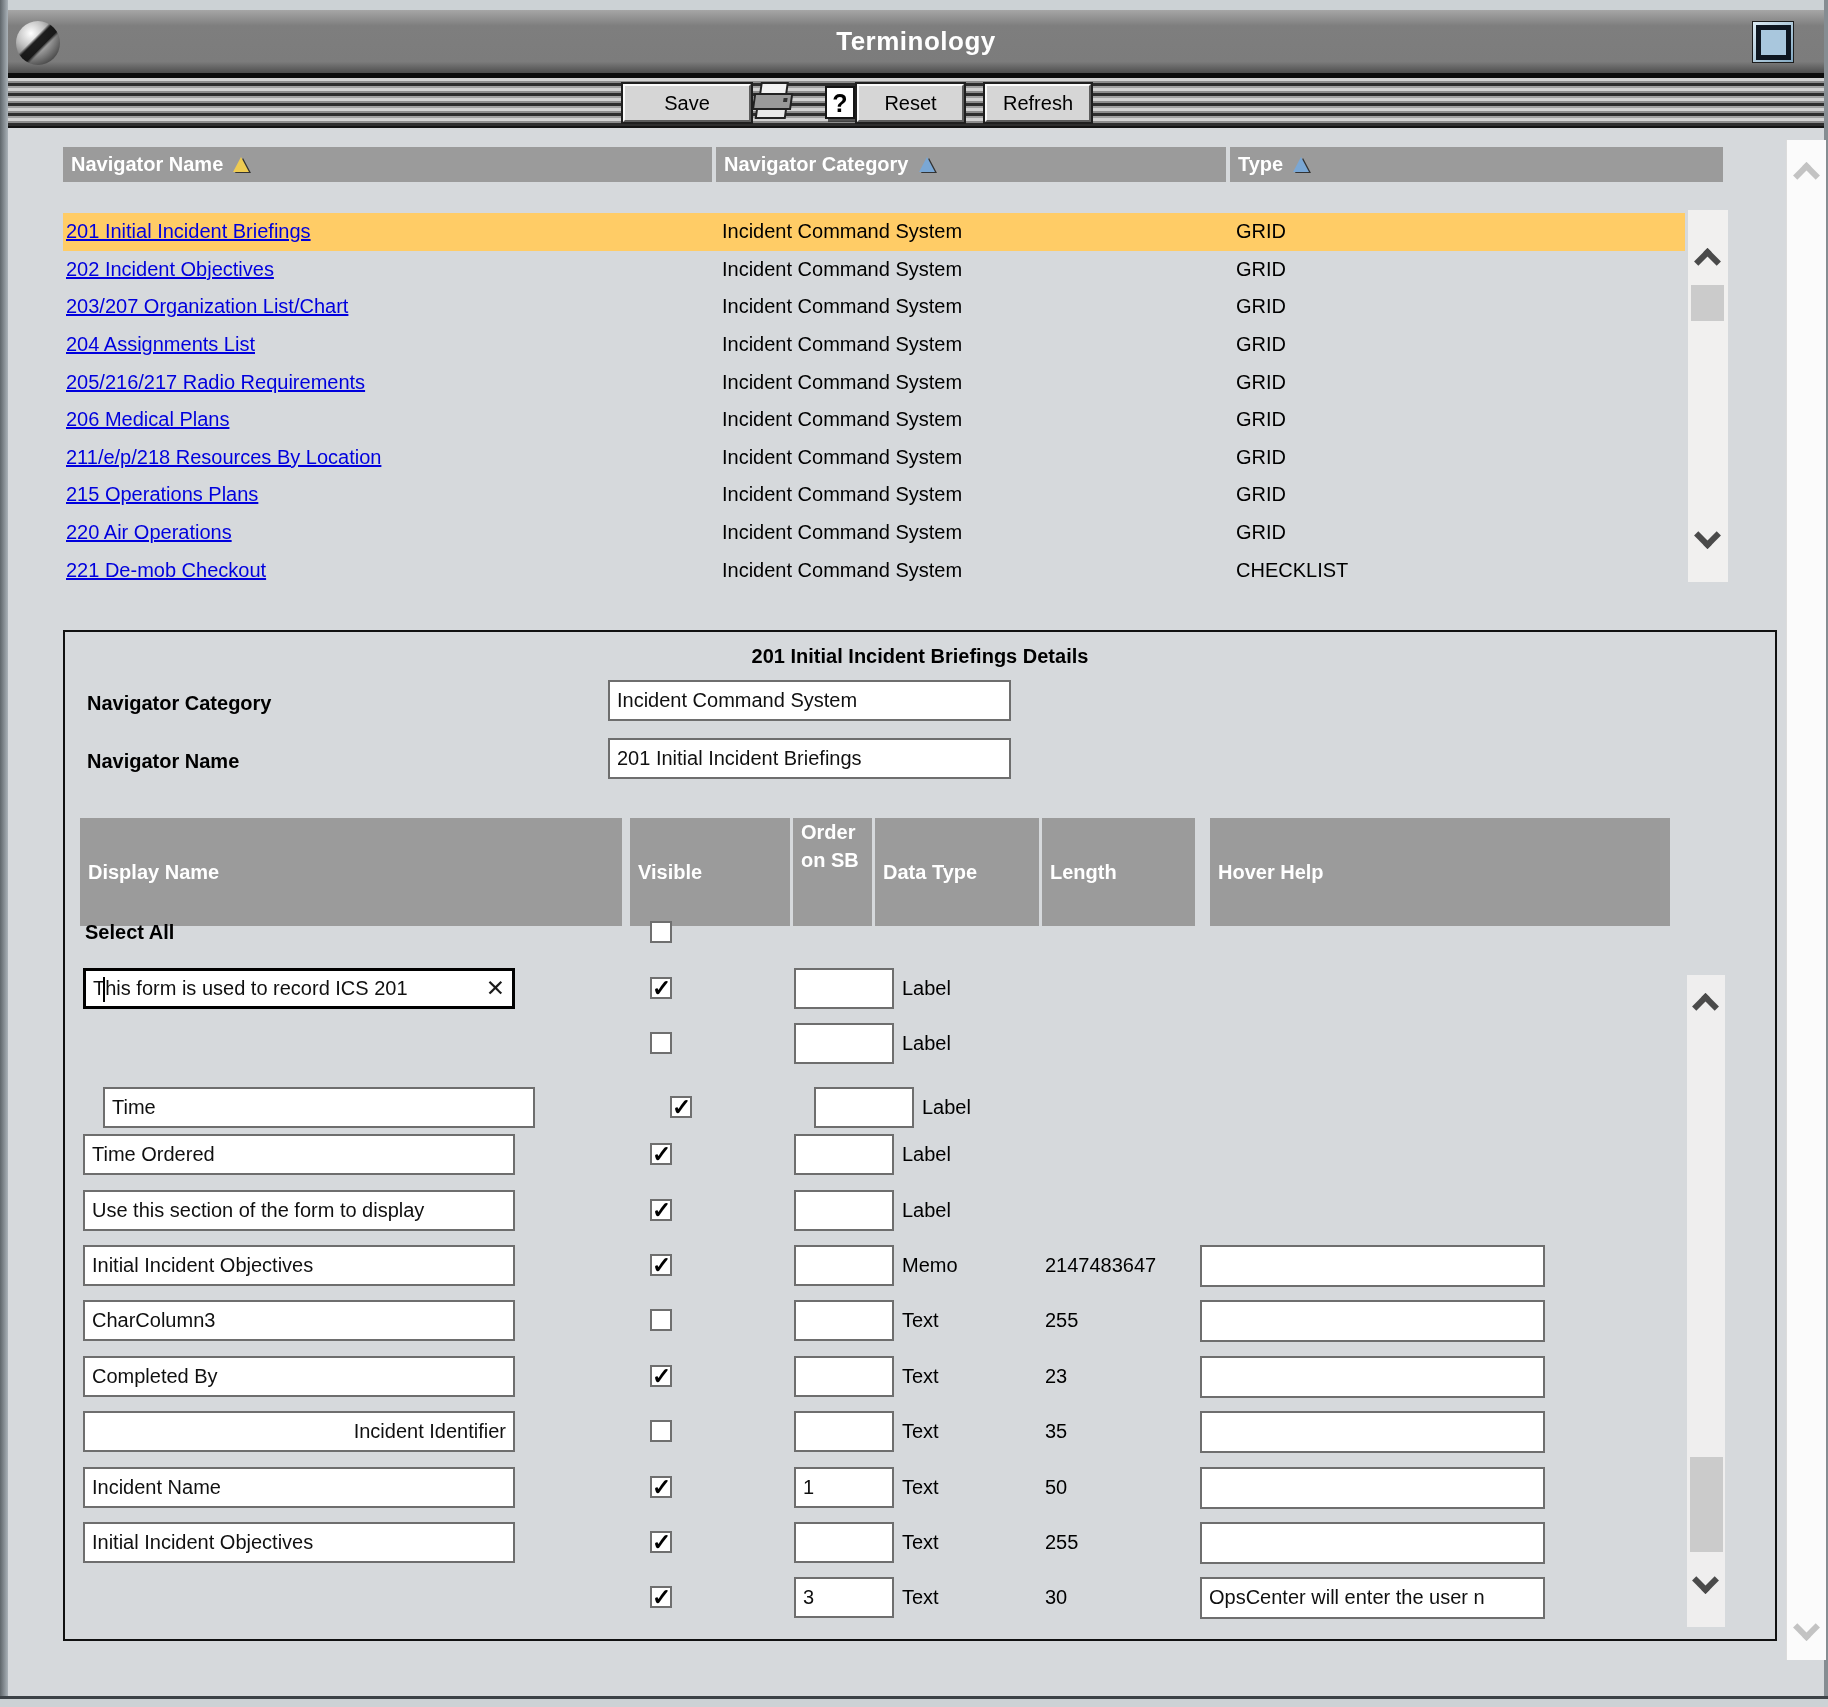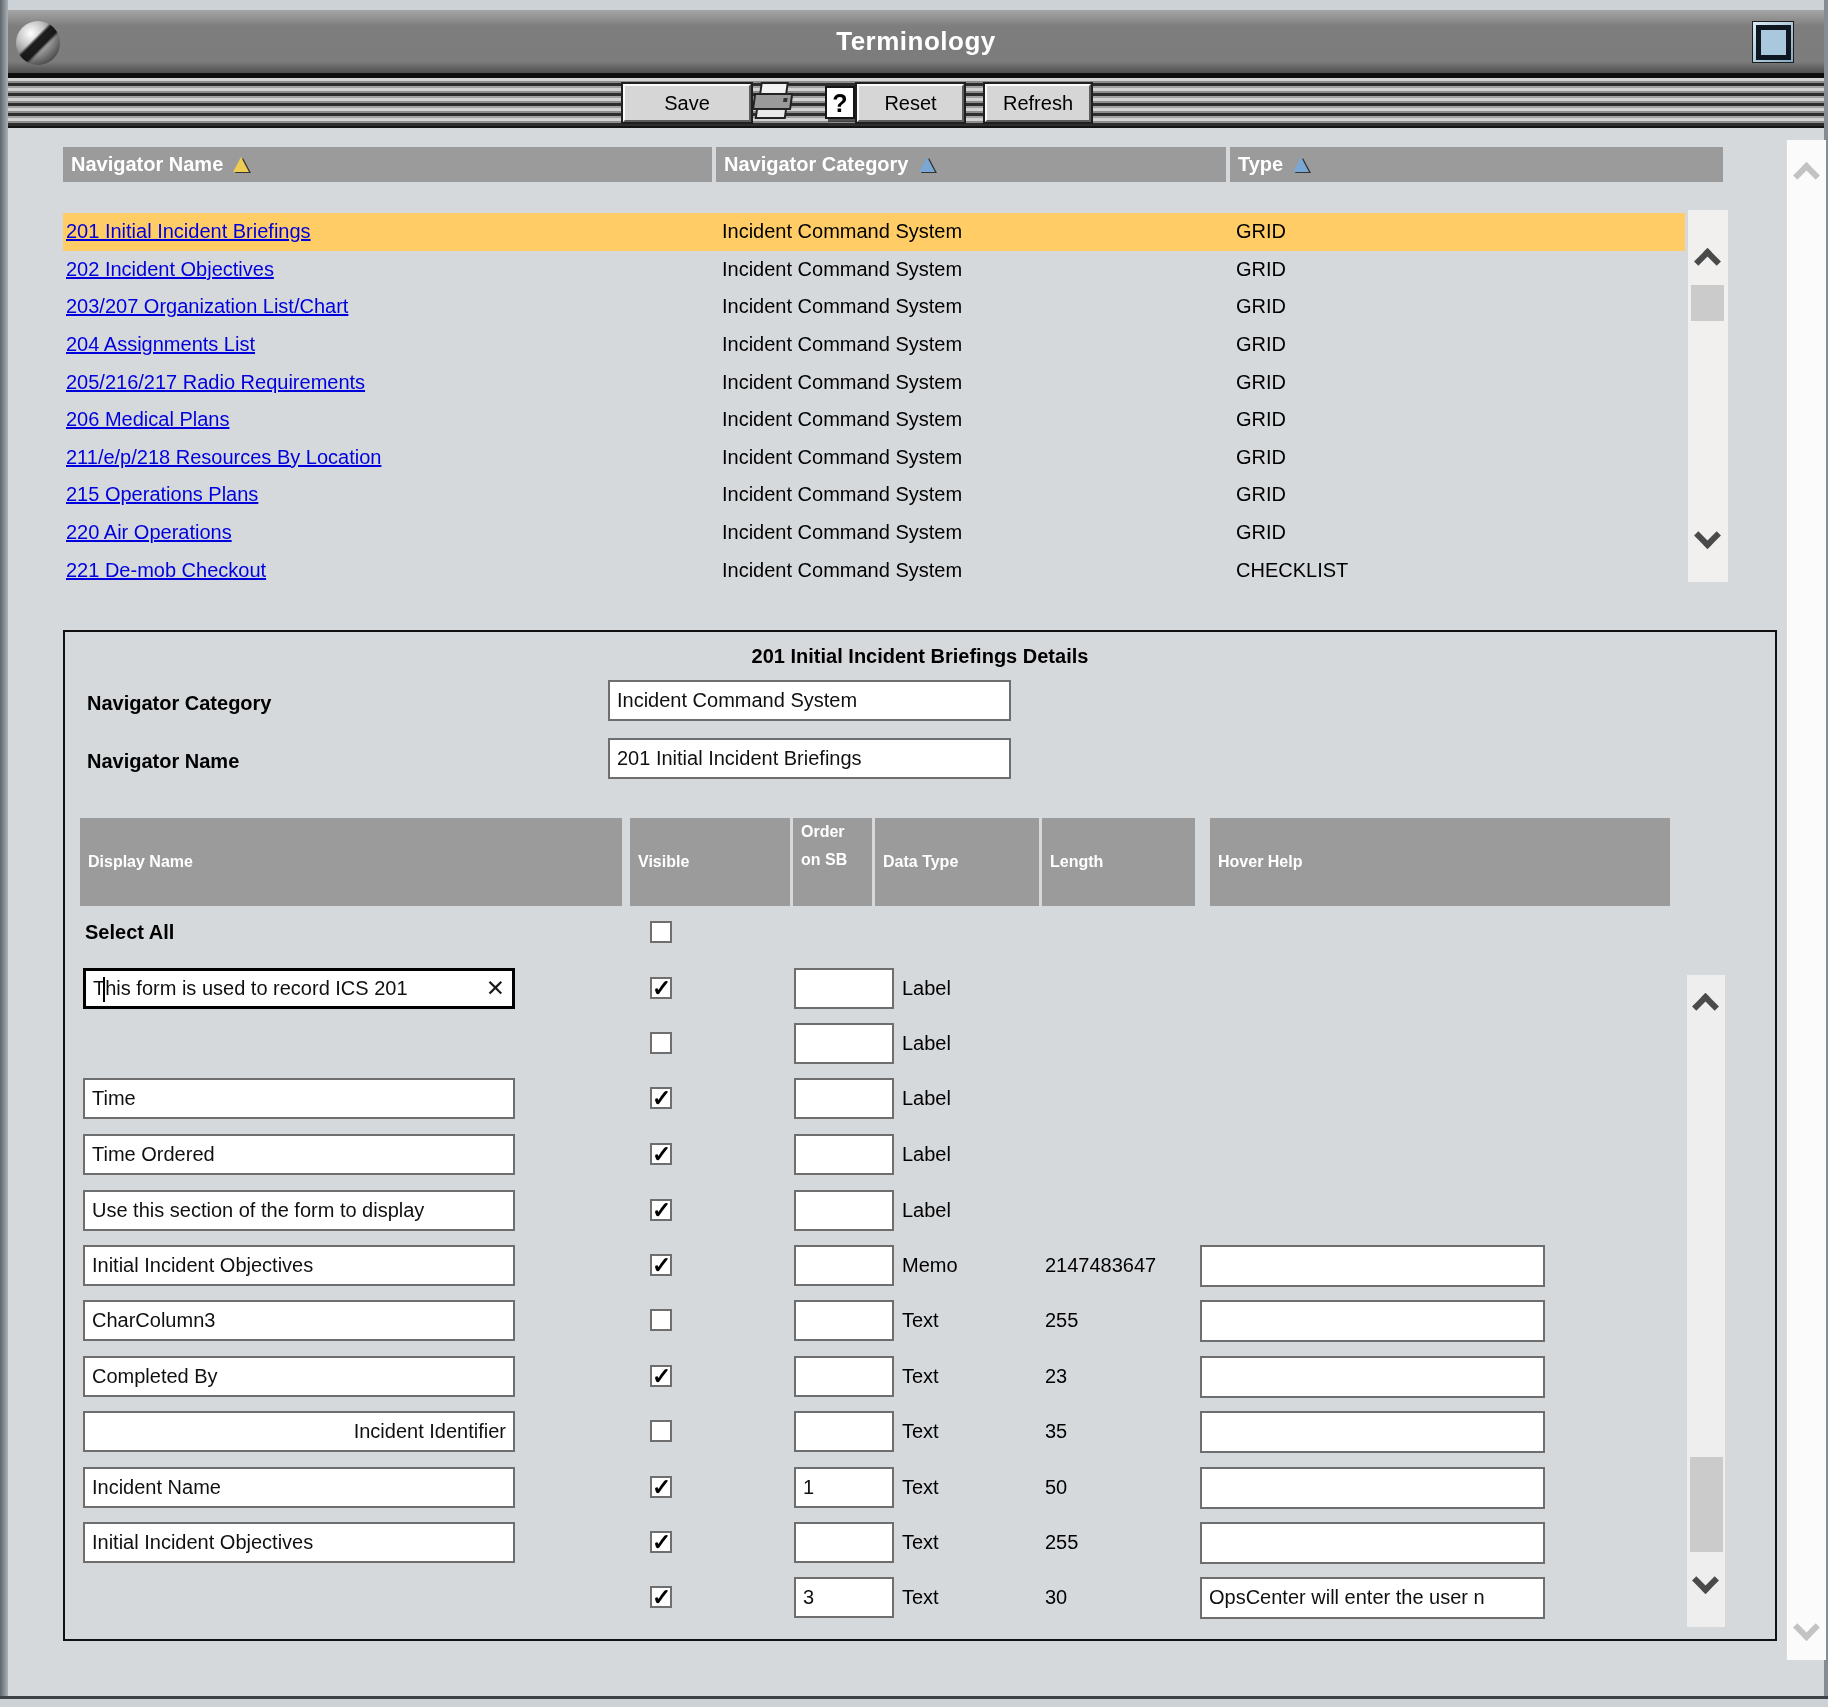--- a/index.html
+++ b/index.html
@@ -101,23 +101,23 @@
     position:absolute;background:#fff;border:2px solid #6e6e6e;box-sizing:border-box;
     height:41px;font-size:20px;line-height:36px;padding:0 7px;
     white-space:nowrap;overflow:hidden;color:#101010;cursor:text;
   }
   .textbox.focused{border:3px solid #000;line-height:34px;padding-right:38px}
   .caret{position:absolute;left:17px;top:6px;width:2px;height:25px;background:#000}
   .clear-x{position:absolute;right:7px;top:0;font-size:23px;line-height:34px;color:#1a1a1a;cursor:pointer;font-weight:normal}
 
   .grid-header{position:absolute;left:0;top:186px;width:1710px;height:92px}
   .gh-cell{
-    position:absolute;top:0;height:88px;box-sizing:border-box;
+    position:absolute;top:0;height:108px;box-sizing:border-box;
     background:var(--header-bg,#9b9b9b);color:var(--header-text,#fff);
-    font-size:16px;font-weight:bold;display:flex;align-items:center;
+    font-size:20px;font-weight:bold;display:flex;align-items:center;
     padding-left:8px;padding-right:8px;line-height:28px;
   }
   .gh-cell.order{align-items:flex-start}
   .select-all{position:absolute;left:20px;top:287px;height:22px;overflow:hidden;font-size:20px;font-weight:bold;line-height:26px}
   .checkbox{
     position:absolute;width:22px;height:22px;box-sizing:border-box;cursor:pointer;
     background:#fff;border:2px solid #6f6f6f;color:#000;
     font-size:23px;line-height:19px;font-weight:bold;text-align:center;
   }
   .grid-rows{position:absolute;left:0;top:336px;width:1706px;height:668px}
@@ -269,21 +269,21 @@
         <div class="textbox display-input focused"><span>This form is used to record ICS 201</span><span class="caret"></span><span class="clear-x">✕</span></div>
         <span class="checkbox gr-check">✓</span>
         <div class="textbox order-input"></div>
         <div class="cell-text dtype">Label</div>
       </div>
       <div class="grid-row" style="top: 55.4px;">
         <span class="checkbox gr-check"></span>
         <div class="textbox order-input"></div>
         <div class="cell-text dtype">Label</div>
       </div>
-      <div class="grid-row" style="top: 110px;">
+      <div class="grid-row" style="top: 119px; margin-left: 20px;">
         <div class="textbox display-input"><span>Time</span></div>
         <span class="checkbox gr-check">✓</span>
         <div class="textbox order-input"></div>
         <div class="cell-text dtype">Label</div>
       </div>
       <div class="grid-row" style="top: 166.2px;">
         <div class="textbox display-input"><span>Time Ordered</span></div>
         <span class="checkbox gr-check">✓</span>
         <div class="textbox order-input"></div>
         <div class="cell-text dtype">Label</div>

